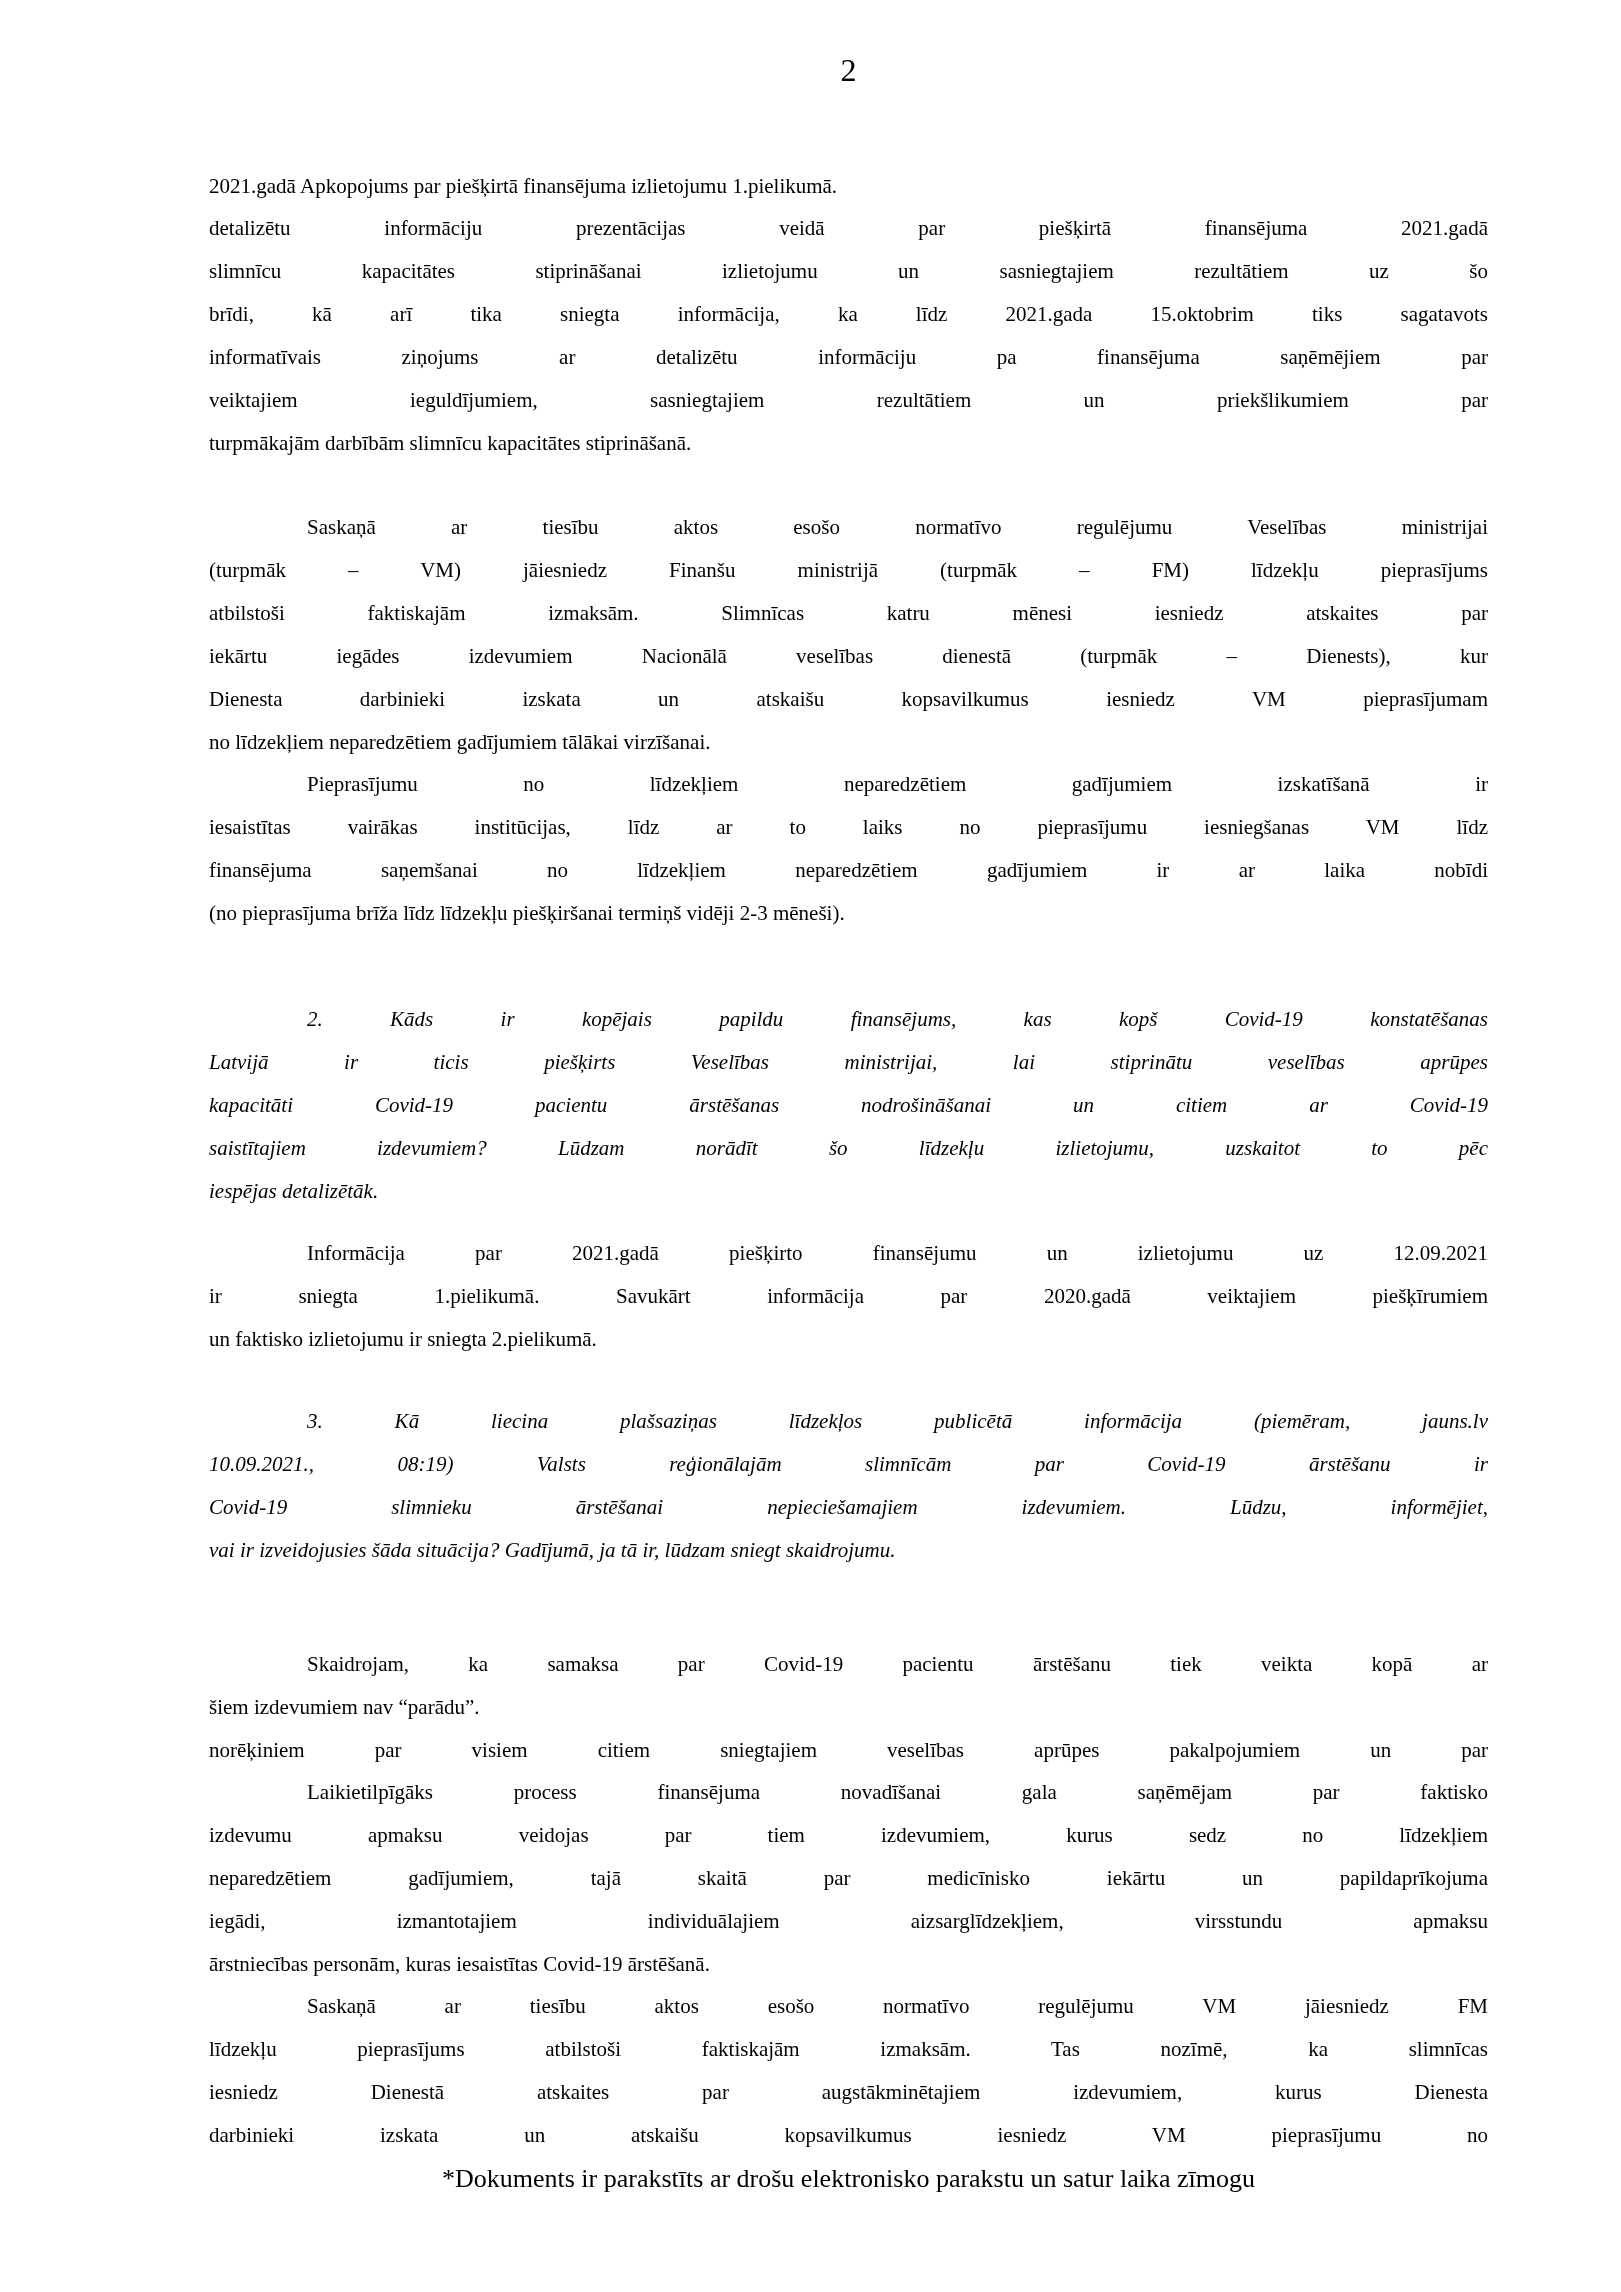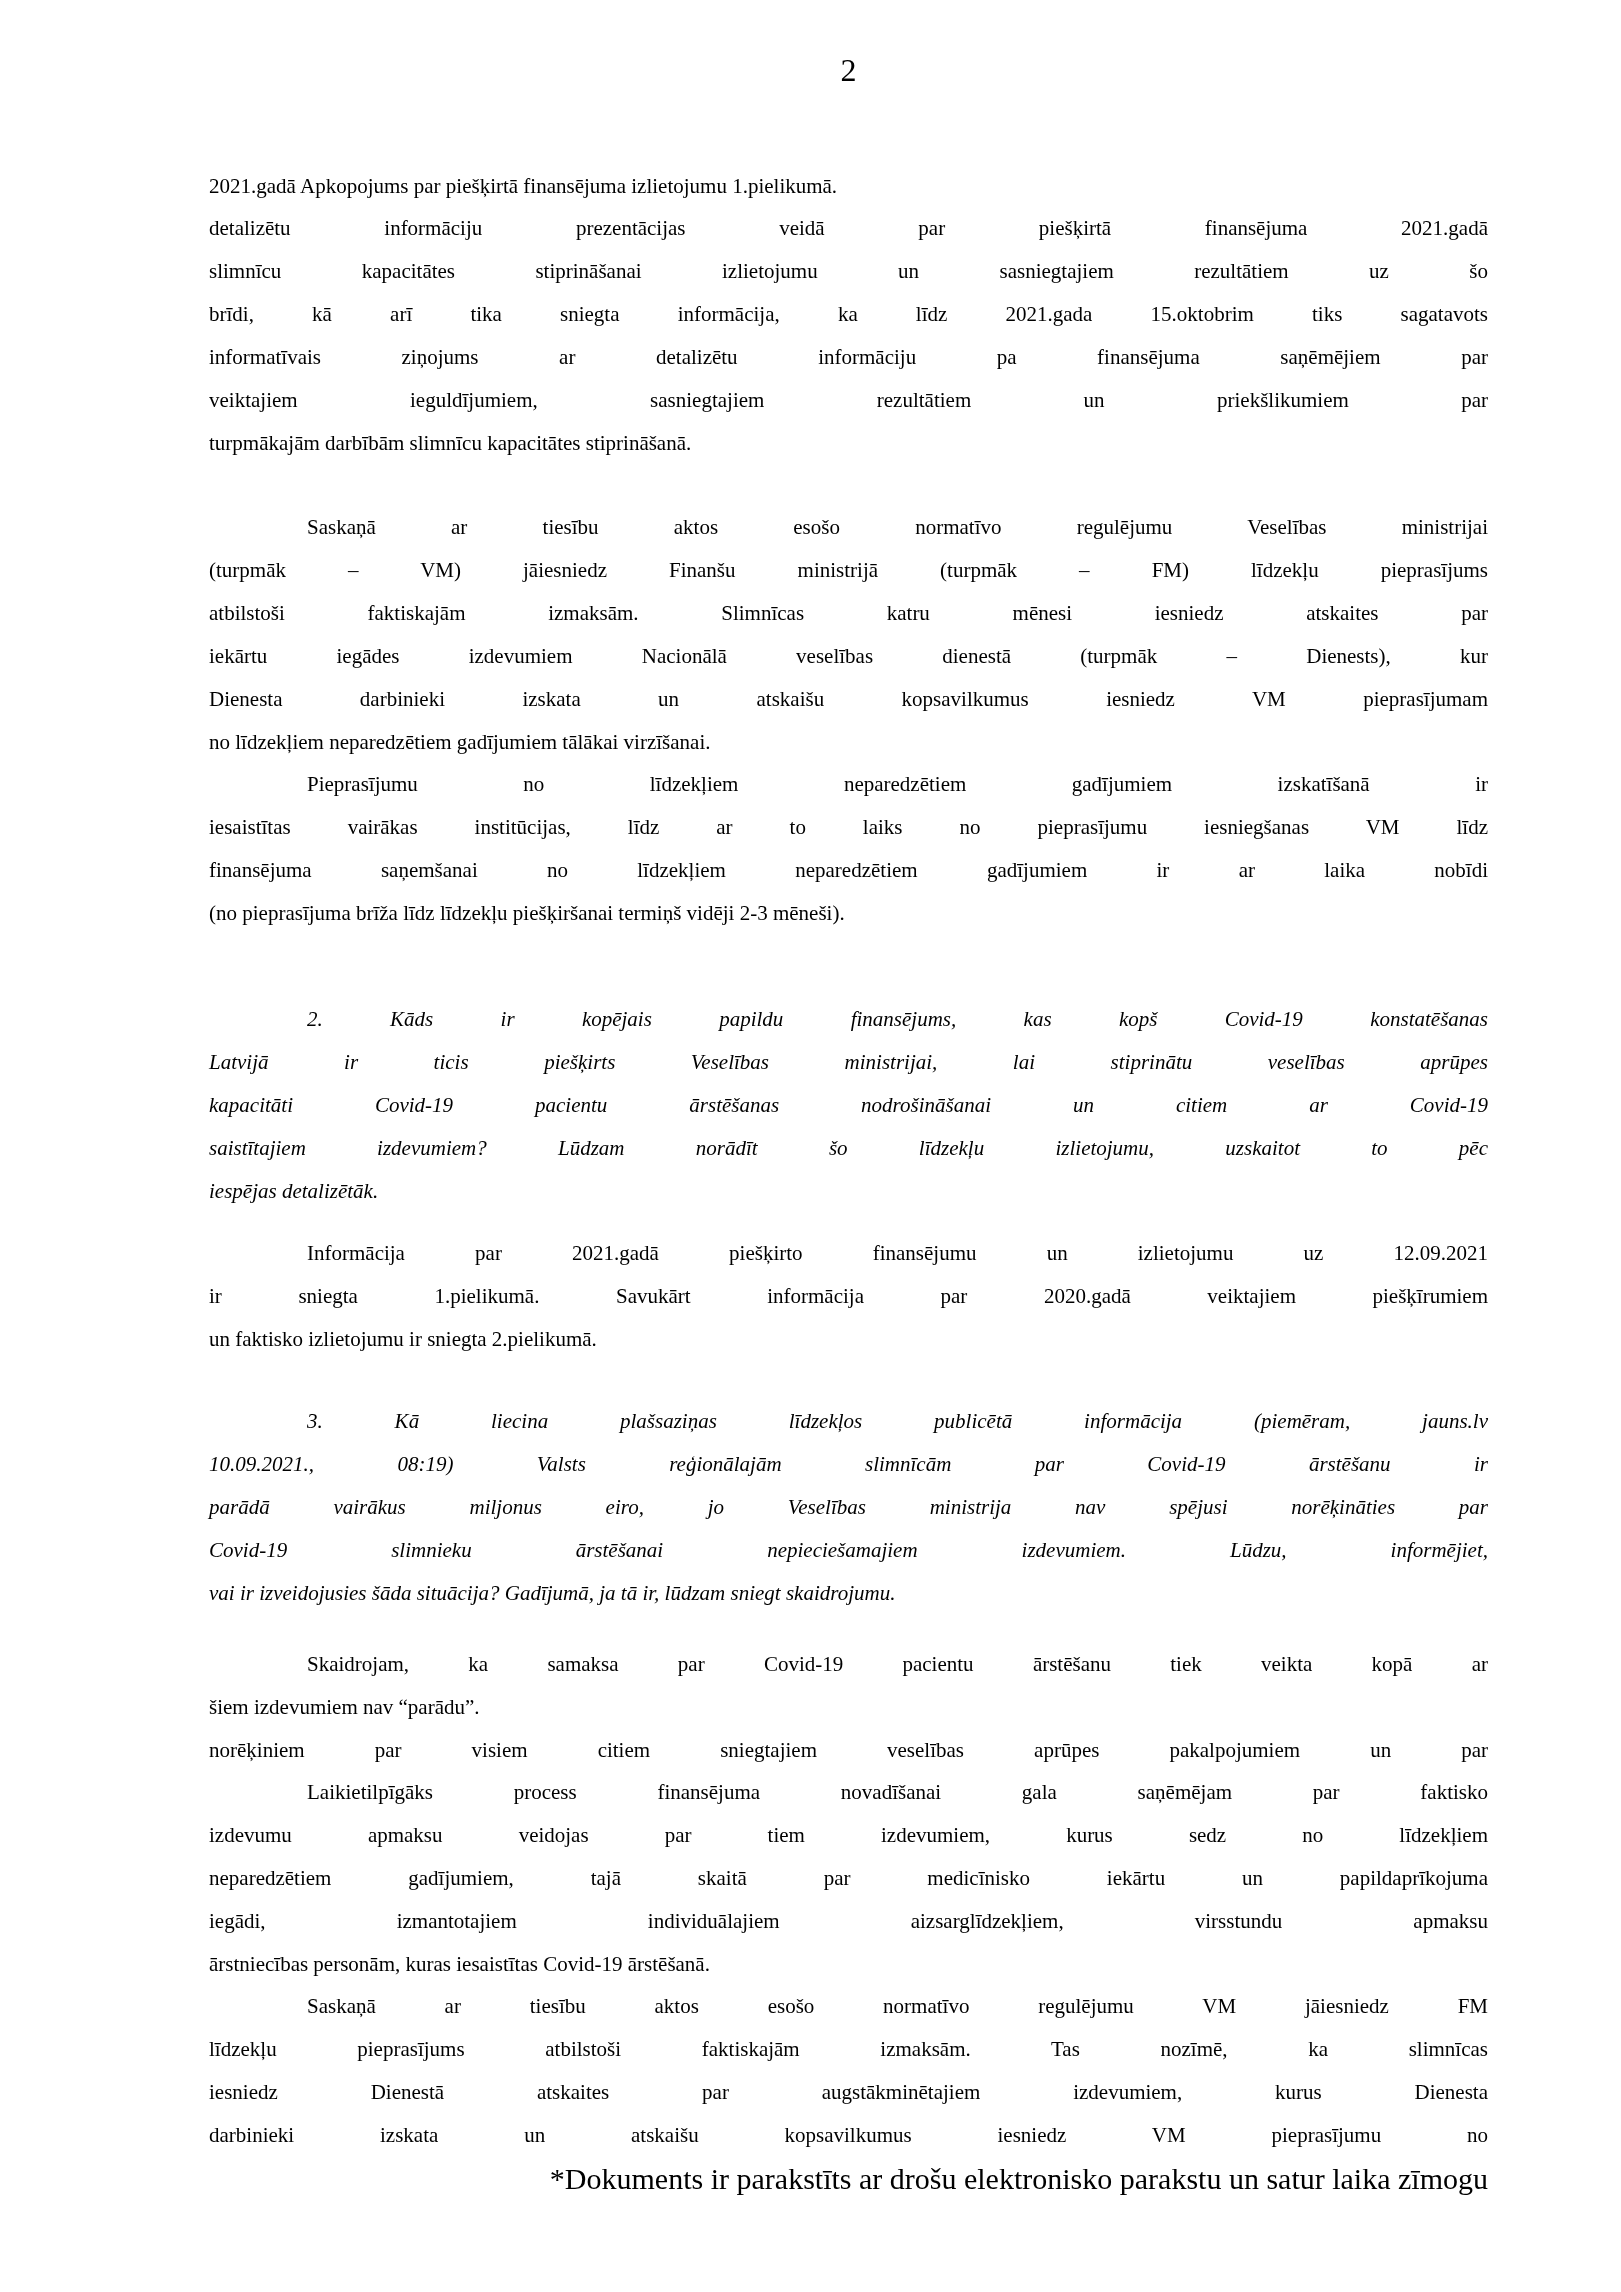--- a/index.html
+++ b/index.html
@@ -6,22 +6,22 @@
   body { width: 1621px; height: 2293px; position: relative; overflow: hidden;
          font-family: "Liberation Serif", "DejaVu Serif", serif; color: #000; }
   .page-number { position: absolute; top: 51px; left: 0; width: 1697px; text-align: center;
                  font-size: 32px; line-height: 39px; }
   .block { position: absolute; left: 209px; width: 1279px; }
   .line { display: block; font-size: 21px; line-height: 43px; height: 43px;
           white-space: nowrap; text-align: justify; text-align-last: justify; }
   .line.last { text-align: left; text-align-last: left; }
   .line.indent { padding-left: 98px; }
   .italic .line { font-style: italic; text-align: center; }
-  .footer { position: absolute; left: 209px; width: 1279px; top: 2163px; text-align: right;
-            font-size: 30px; line-height: 31px; }
+  .footer { position: absolute; left: 209px; width: 1279px; top: 2163px; text-align: center;
+            font-size: 26px; line-height: 31px; }
 </style>
 </head>
 <body>
 
 <div class="page-number">2</div>
 
 <div class="block" id="blk-p1" style="top:165px">
     <span class="line last">2021.gadā  Apkopojums par piešķirtā finansējuma izlietojumu 1.pielikumā.</span>
   </div>
 <div class="block" id="blk-p2" style="top:207px">
@@ -54,21 +54,20 @@
     <span class="line last">iespējas detalizētāk.</span>
   </div>
 <div class="block" id="blk-a2" style="top:1232px">
     <span class="line indent">Informācija par 2021.gadā piešķirto finansējumu un izlietojumu uz 12.09.2021</span>
     <span class="line">ir sniegta 1.pielikumā. Savukārt informācija par 2020.gadā veiktajiem piešķīrumiem</span>
     <span class="line last">un faktisko izlietojumu ir sniegta 2.pielikumā.</span>
   </div>
 <div class="block italic" id="blk-q3" style="top:1400px">
     <span class="line indent">3. Kā liecina plašsaziņas līdzekļos publicētā informācija (piemēram, jauns.lv</span>
     <span class="line">10.09.2021., 08:19) Valsts reģionālajām slimnīcām par Covid-19 ārstēšanu ir</span>
-    <span class="line">parādā vairākus miljonus eiro, jo Veselības ministrija nav spējusi norēķināties par</span>
     <span class="line">Covid-19 slimnieku ārstēšanai nepieciešamajiem izdevumiem. Lūdzu, informējiet,</span>
     <span class="line last">vai ir izveidojusies šāda situācija? Gadījumā, ja tā ir, lūdzam sniegt skaidrojumu.</span>
   </div>
 <div class="block" id="blk-a3a" style="top:1643px">
     <span class="line indent">Skaidrojam, ka samaksa par Covid-19 pacientu ārstēšanu tiek veikta kopā ar</span>
     <span class="line last">šiem izdevumiem nav  “parādu”.</span>
     <span class="line">norēķiniem par visiem citiem sniegtajiem veselības aprūpes pakalpojumiem un par</span>
   </div>
 <div class="block" id="blk-a3b" style="top:1771px">
     <span class="line indent">Laikietilpīgāks process finansējuma novadīšanai gala saņēmējam par faktisko</span>

